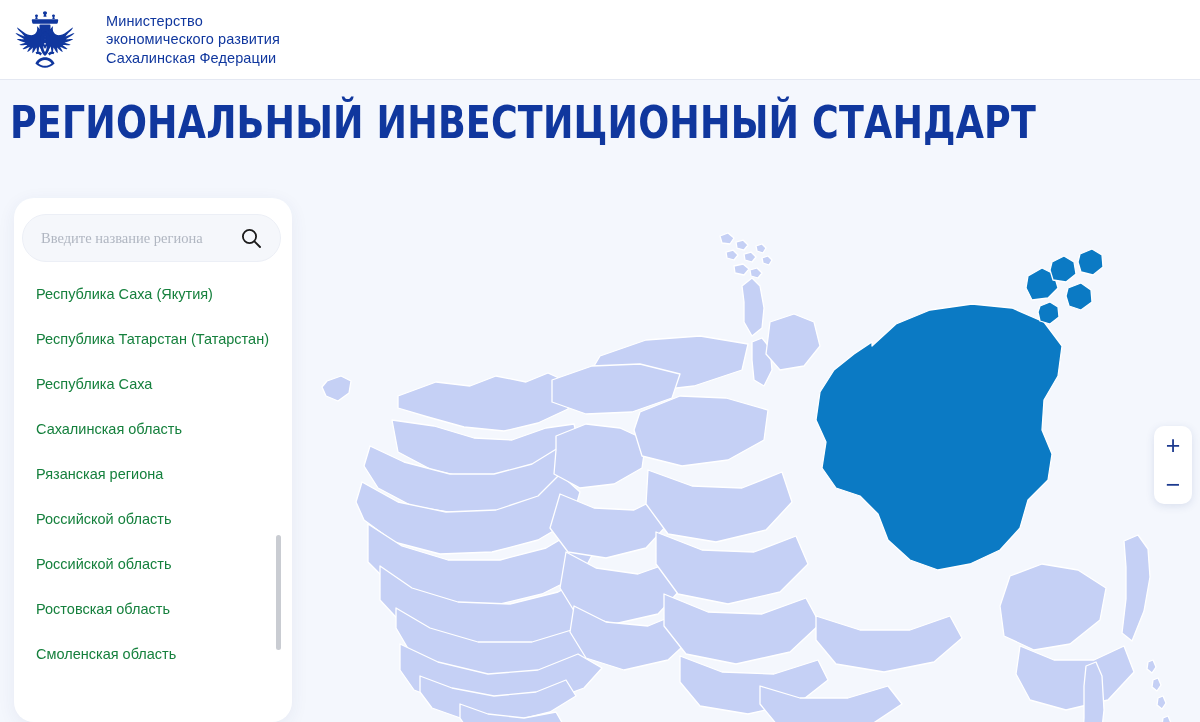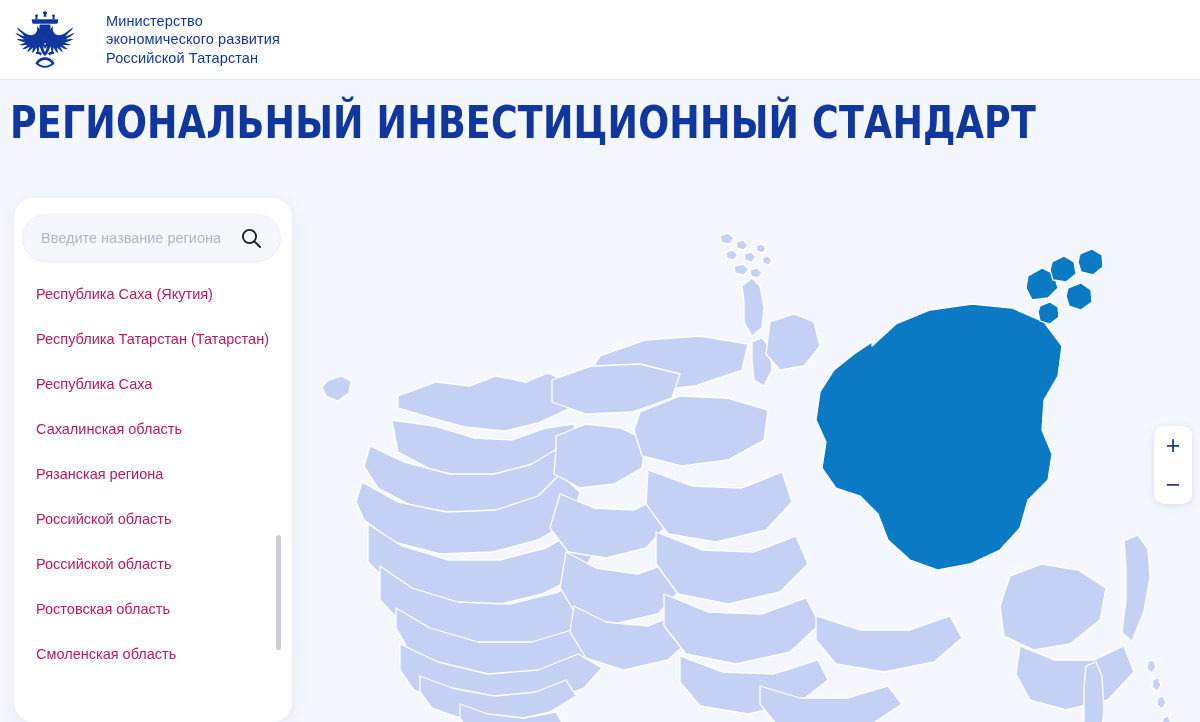--- a/index.html
+++ b/index.html
@@ -63,33 +63,33 @@
     box-shadow:0 4px 18px rgba(40,60,120,.07);
     overflow:hidden;z-index:25;
   }
   .search-box{
     position:absolute;left:8px;top:16px;width:259px;height:48px;
     background:#f5f7fb;border:1px solid #eceff6;border-radius:24px;
     box-sizing:border-box;display:flex;align-items:center;
   }
   .search-input{
     flex:1;border:0;outline:0;background:transparent;
-    font-family:Liberation Sans, sans-serif;
+    font-family:Liberation Serif, serif;
     font-size:14.5px;color:#9aa2ae;padding-left:18px;
   }
   .search-input::placeholder{color:#b0b6c1;}
   .search-icon{flex:0 0 40px;display:flex;align-items:center;justify-content:flex-start;}
 
   .region-list{
     position:absolute;left:0;top:78px;width:278px;height:446px;
     overflow:hidden;
   }
   .region-item{
     padding:0 16px 0 22px;
-    font-size:14.5px;line-height:20px;color:#be185d;
+    font-size:14.5px;line-height:20px;color:#15803d;
     margin-bottom:25px;cursor:pointer;
   }
   .region-item:first-child{margin-top:8px;}
 
   .scroll-track{
     position:absolute;left:275px;top:78px;width:5px;height:446px;z-index:26;
   }
   .scroll-thumb{
     position:absolute;left:276px;top:535px;width:5px;height:115px;
     background:#c9ccd2;border-radius:3px;z-index:27;cursor:pointer;
@@ -112,21 +112,21 @@
           <path d="M39.1 17.9c-.6 2.4-.4 4.8.8 6.6 1.3 2 3.6 3 6.3 2.6 2.9-.5 5.6-2.4 8.4-4.6 1.5-1.2 3-2.5 4.6-3.3-.7 1.7-2 3.2-3.4 4.6-1.5 1.5-3.2 2.9-4.3 4.6 1.6-.5 3.3-1.3 4.9-2 1.4-.6 2.8-1.2 4.1-1.4-.9 1.4-2.3 2.4-3.8 3.3-1.7 1-3.5 1.8-4.9 3 1.3.1 2.7-.1 4-.2 1.2-.1 2.4-.2 3.4 0-1.1 1.1-2.6 1.7-4.1 2.1-1.6.5-3.2.8-4.5 1.6 1.1.4 2.3.6 3.4.9 1 .2 2 .5 2.7 1-1.2.6-2.6.7-4 .6-1.4-.1-2.8-.3-4-.1.9.7 1.9 1.3 2.8 2 .8.6 1.6 1.2 2.1 1.9-1.3.2-2.6-.2-3.8-.7-1.3-.5-2.5-1.2-3.7-1.4.5.9 1.2 1.8 1.7 2.7.5.8.9 1.6 1 2.4-1.2-.3-2.2-1.1-3.1-2-.9-.9-1.7-1.9-2.7-2.5.2 1 .5 2.1.6 3.1.1.9.2 1.8 0 2.5-1-.6-1.7-1.6-2.3-2.6-.6-1.1-1-2.2-1.8-3-.2 1-.2 2.1-.4 3.1-.1.9-.3 1.8-.7 2.4-.7-.9-1-2-1.2-3.2-.2-1.2-.2-2.4-.6-3.4-.5.9-.9 1.9-1.4 2.8-.5.8-.9 1.6-1.5 2-.3-1.1-.2-2.3 0-3.4.2-1.2.5-2.3.4-3.3-.7.8-1.4 1.6-2.1 2.4-.6.6-1.2 1.3-1.9 1.6 0-1.1.4-2.2.9-3.3.5-1.1 1.1-2.1 1.3-3.1-.9.5-1.8 1.1-2.7 1.6-.8.4-1.5.8-2.3.9.4-1 1.1-1.9 1.9-2.7.8-.8 1.7-1.6 2.2-2.4-1 .2-2.1.4-3.1.6-.9.1-1.8.2-2.5.1.7-.9 1.7-1.5 2.7-2 1-.5 2.1-.9 2.9-1.5-1-.1-2.1-.1-3.1-.2-.9-.1-1.8-.2-2.5-.5.9-.7 2-1 3.1-1.3 1.1-.2 2.2-.4 3.1-.8-.9-.3-1.9-.6-2.8-1-.8-.3-1.6-.7-2.2-1.1 1-.4 2.2-.4 3.3-.3 1.1.1 2.2.3 3.2.2z"></path>
           <path d="M31 24.8c2.3 0 4.2 1.6 4.2 3.8v10.9c0 3.6-1.9 6.6-4.2 8.6-2.3-2-4.2-5-4.2-8.6V28.6c0-2.2 1.9-3.8 4.2-3.8zm0 2.9c-.9 0-1.6.6-1.6 1.4v9.8c0 2.1.7 3.8 1.6 5 .9-1.2 1.6-2.9 1.6-5v-9.8c0-.8-.7-1.4-1.6-1.4z"></path>
           <path d="M21.6 44.3c.9-.8 2.1-1 3.3-.7 1.2.3 2.2 1 3.1 1.9l-1.5 1.9c-.7-.7-1.5-1.2-2.3-1.4-.7-.2-1.3-.1-1.7.3l-.9-2zM40.4 44.3l-.9 2c-.4-.4-1-.5-1.7-.3-.8.2-1.6.7-2.3 1.4l-1.5-1.9c.9-.9 1.9-1.6 3.1-1.9 1.2-.3 2.4-.1 3.3.7z"></path>
           <path d="M31 49.3c4.4 0 8.1 2.6 9.6 6.2-2.6 2.6-6 4.2-9.6 4.2s-7-1.6-9.6-4.2c1.5-3.6 5.2-6.2 9.6-6.2zm0 2.7c-2.8 0-5.2 1.4-6.5 3.5 1.9 1.5 4.1 2.3 6.5 2.3s4.6-.8 6.5-2.3c-1.3-2.1-3.7-3.5-6.5-3.5z"></path>
         </g>
       </svg>
     </span>
     <div class="ministry">
       <div>Министерство</div>
       <div>экономического развития</div>
-      <div>Российской Татарстан</div>
+      <div>Сахалинская Федерации</div>
     </div>
   </div>
 
   <div class="page-title">РЕГИОНАЛЬНЫЙ ИНВЕСТИЦИОННЫЙ СТАНДАРТ</div>
 
   <div class="map-wrap">
     <svg class="map-svg" viewBox="0 0 1200 600" preserveAspectRatio="xMidYMid meet" aria-hidden="true">
       <rect x="0" y="0" width="1200" height="600" fill="#f4f7fd"></rect>
       <g id="regions" fill="#c5d0f5" stroke="#ffffff" stroke-width="1.3" stroke-linejoin="round">
 

